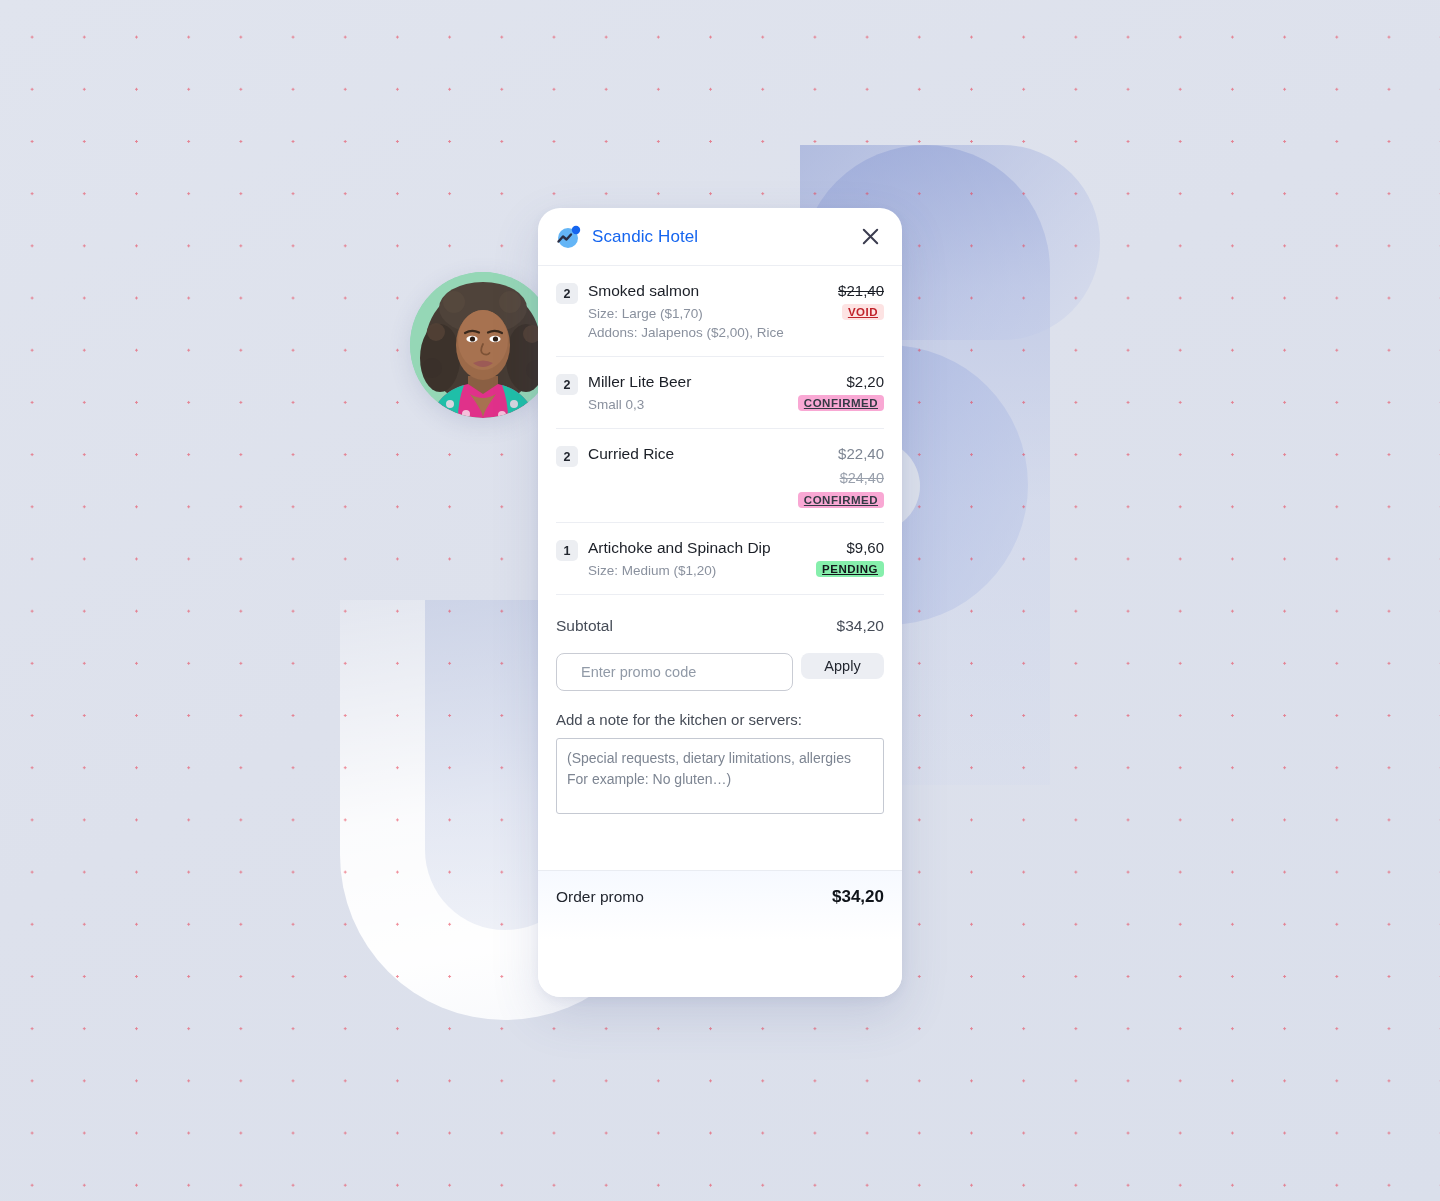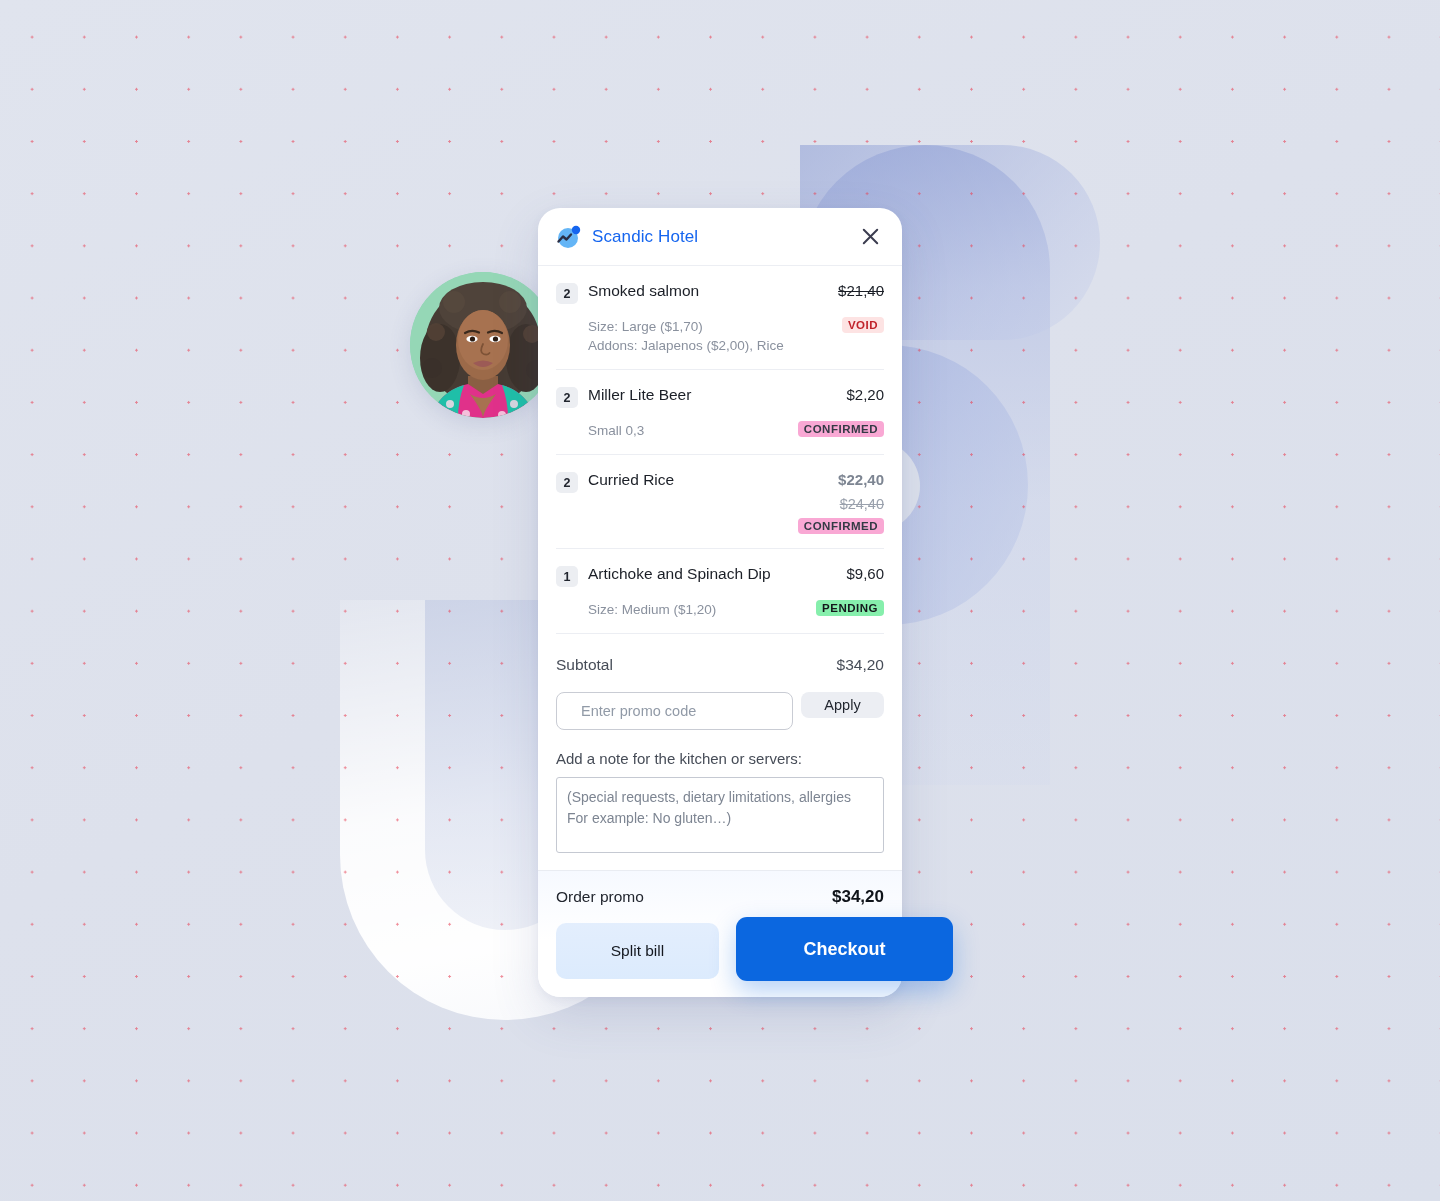--- a/index.html
+++ b/index.html
@@ -209,48 +209,49 @@
     font-weight: 500;
     white-space: nowrap;
     line-height: 20px;
   }
   .item-price.struck {
     text-decoration: line-through;
     color: #1b1f27;
   }
   .item-price.muted {
     color: #7d8592;
-    font-weight: 700;
+    font-weight: 400;
   }
   .item-price.old {
     text-decoration: line-through;
     color: #9aa1ad;
     font-weight: 400;
     font-size: 14.5px;
   }
   .item-sub-line {
     display: flex;
     align-items: flex-start;
     justify-content: space-between;
     gap: 8px;
-    margin-top: 16px;
+    margin-top: 3px;
   }
   .item-desc {
     font-size: 13.5px;
     color: #8a919e;
     line-height: 19px;
   }
   .badge {
     font-size: 11.5px;
     font-weight: 700;
     letter-spacing: 0.5px;
     padding: 2px 6px;
     border-radius: 4px;
     white-space: nowrap;
     flex: none;
+    text-decoration: underline;
   }
   .badge.void { background: #fde3e3; color: #c0222a; }
   .badge.confirmed { background: #f9a8d4; color: #343a45; }
   .badge.pending { background: #86efac; color: #14161b; }
   .right-col {
     display: flex;
     flex-direction: column;
     align-items: flex-end;
     gap: 4px;
     flex: none;
@@ -534,17 +535,15 @@
     <div class="note-label">Add a note for the kitchen or servers:</div>
     <textarea class="note-box" placeholder="(Special requests, dietary limitations, allergies For example: No gluten…)" style=""></textarea>
   </div>
 
   <div class="card-footer">
     <div class="total-row">
       <span class="total-label">Order promo</span>
       <span class="total-value">$34,20</span>
     </div>
     <div class="actions">
-      <button class="split-btn">Split bill</button>
-      <button class="checkout-btn">Checkout</button>
     </div>
   </div>
 </div>
 
 </body></html>

